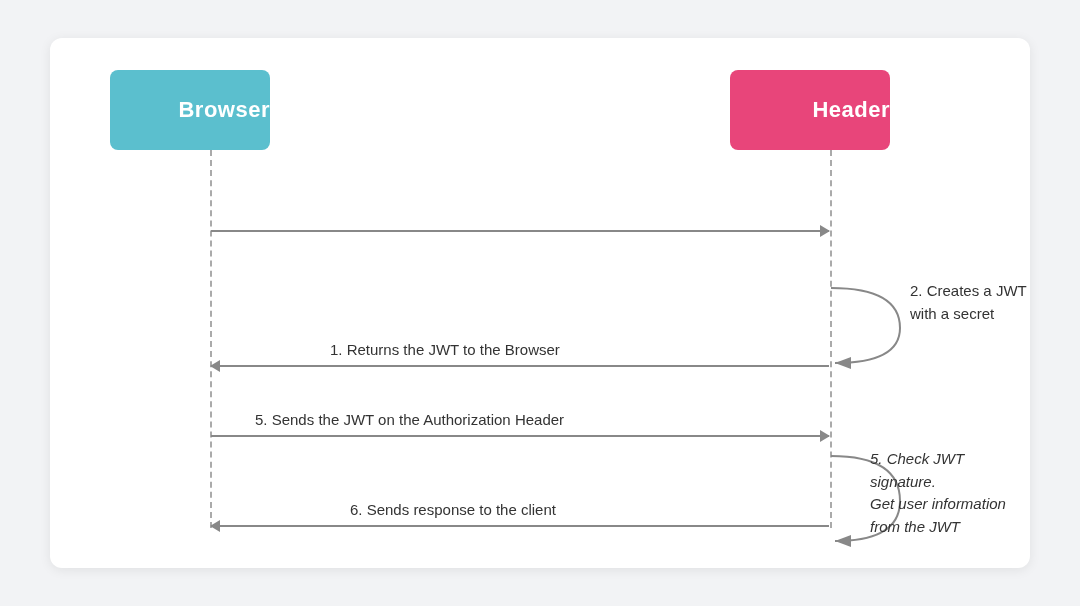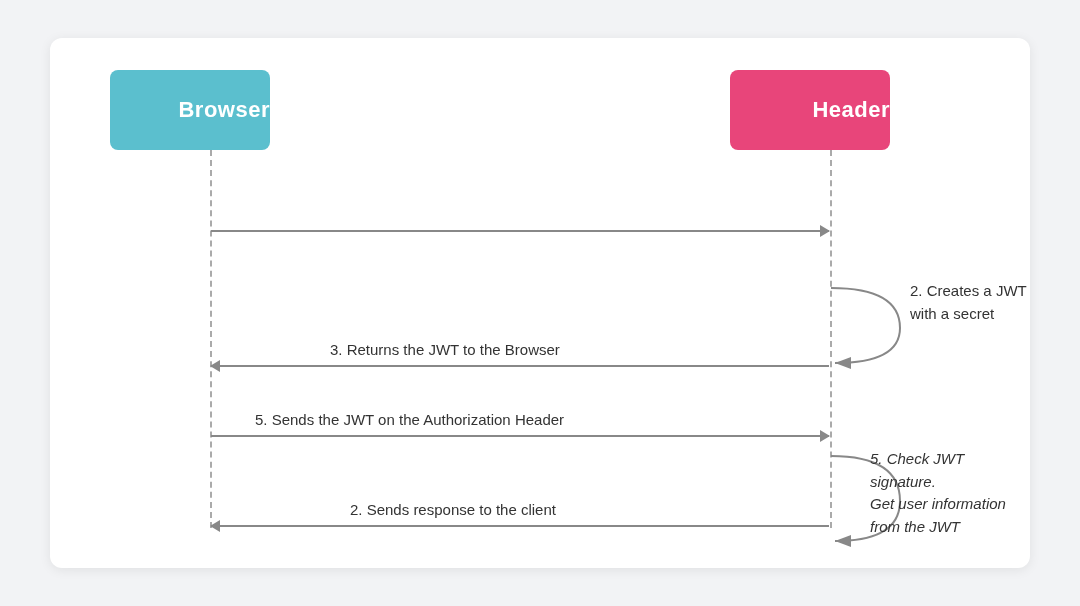--- a/index.html
+++ b/index.html
@@ -149,21 +149,21 @@
         </marker>
       </defs>
       <path d="M 1 10 Q 70 10 70 50 Q 70 85 5 85" stroke="#888" stroke-width="2" fill="none" marker-end="url(#arrowhead2)"></path>
     </svg>
   </div>
   <div class="side-label" style="top:242px; left:820px;margin-left:40px;">2. Creates a JWT<br>with a secret</div>
 
   <div style="position:absolute; top:327px; left:161px; display:flex; align-items:center;">
     <div class="arrow-line arrow-left" style="width:618px;"></div>
   </div>
-  <span class="arrow-label" style="top:303px; left:280px;">3. Returns the JWT to the Browser</span>
+  <span class="arrow-label" style="top:303px; left:280px;">1. Returns the JWT to the Browser</span>
 
   <div style="position:absolute; top:397px; left:161px; display:flex; align-items:center;">
     <div class="arrow-line arrow-right" style="width:618px;"></div>
   </div>
   <span class="arrow-label" style="top:373px; left:205px;">5. Sends the JWT on the Authorization Header</span>
 
   <div style="position:absolute; top:408px; left:780px;">
     <svg width="90" height="100" class="curved-arrow">
       <defs>
         <marker id="arrowhead5" markerWidth="8" markerHeight="6" refX="8" refY="3" orient="auto">
@@ -171,15 +171,15 @@
         </marker>
       </defs>
       <path d="M 1 10 Q 70 10 70 55 Q 70 95 5 95" stroke="#888" stroke-width="2" fill="none" marker-end="url(#arrowhead5)"></path>
     </svg>
   </div>
   <div class="side-label" style="top:410px; left:820px;font-style:italic;">5. Check JWT signature.<br>Get user information<br>from the JWT</div>
 
   <div style="position:absolute; top:487px; left:161px; display:flex; align-items:center;">
     <div class="arrow-line arrow-left" style="width:618px;"></div>
   </div>
-  <span class="arrow-label" style="top:463px; left:300px;">2. Sends response to the client</span>
+  <span class="arrow-label" style="top:463px; left:300px;">6. Sends response to the client</span>
 
 </div>
 
 </body></html>

